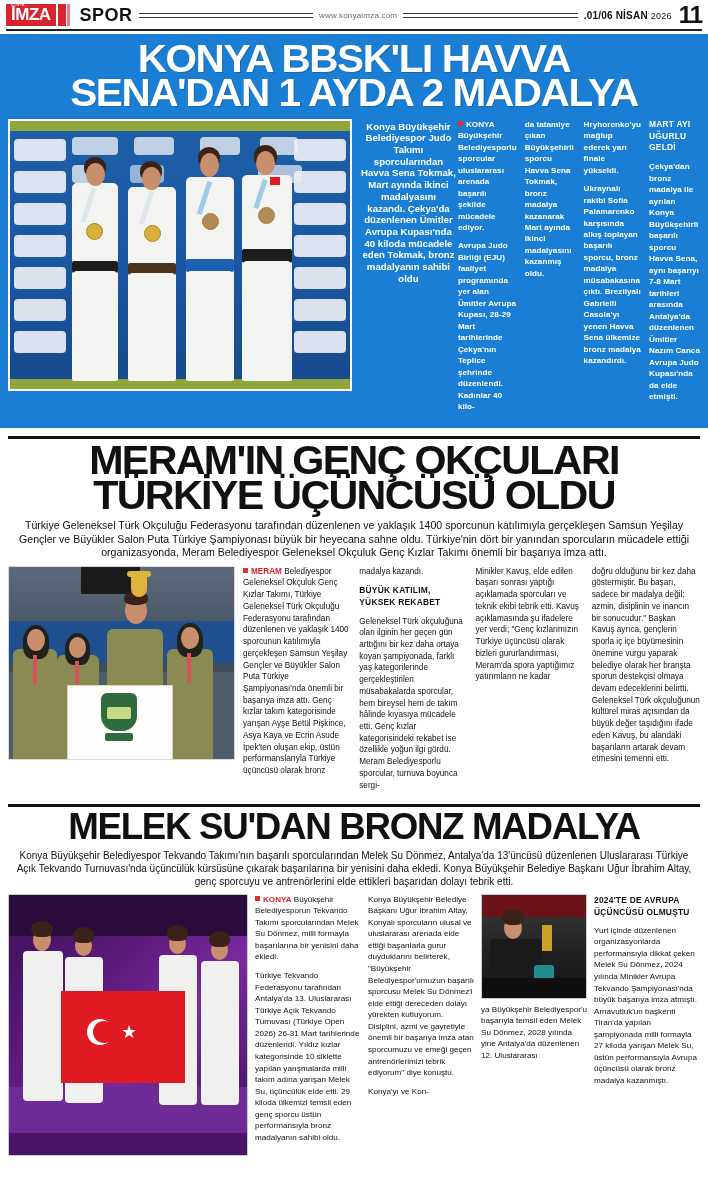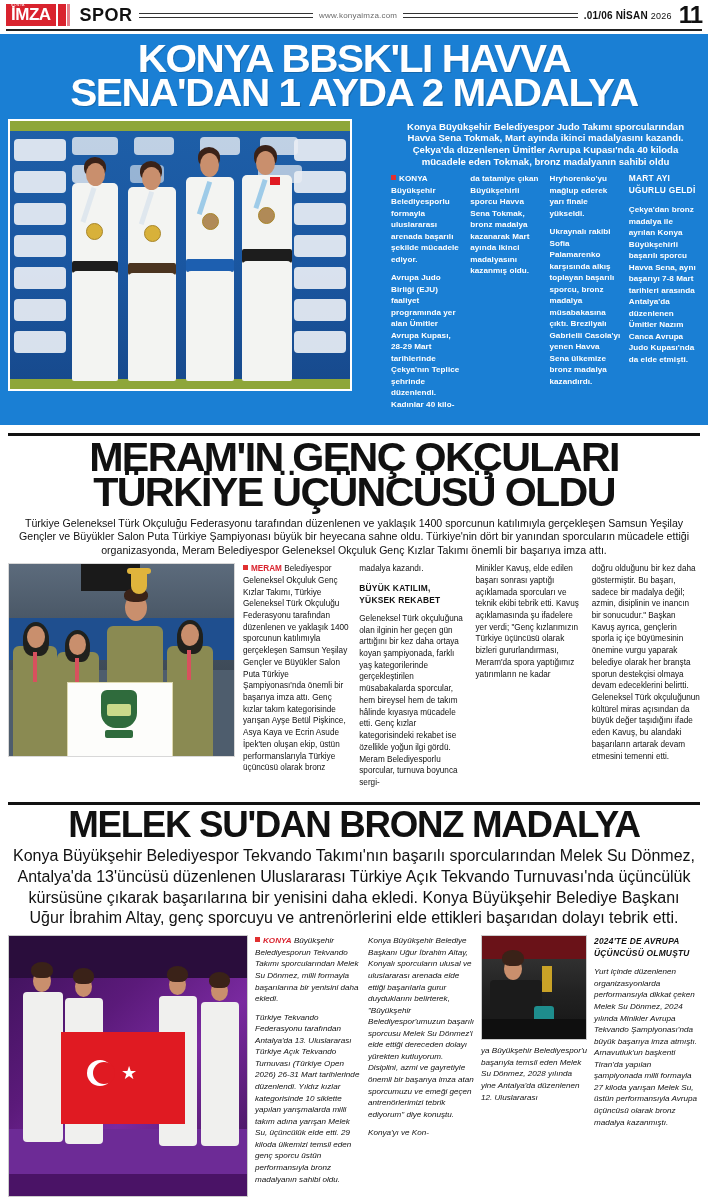--- a/index.html
+++ b/index.html
@@ -75,21 +75,21 @@
     box-sizing:border-box;
   }
   .photo1{
     width:344px;height:272px;
     flex:0 0 344px;
     border:2px solid #ffffff;
     box-sizing:border-box;
     position:relative;overflow:hidden;
     background:#12477f;
   }
-  .story1-right{flex:1;display:flex;flex-direction:column;margin-left:32px;}
+  .story1-right{flex:1;display:flex;flex-direction:row;}
   .spot1{
     color:#fff;font-weight:bold;font-size:9.6px;line-height:1.22;
     text-align:center;padding:2px 2px 6px 2px;
   }
   .cols3{display:flex;gap:8px;}
   .col-b{
     flex:1;color:#fff;font-weight:bold;font-size:8.1px;line-height:1.42;
     letter-spacing:0.05px;
   }
   .col-b p{margin:0 0 7px 0;}
@@ -124,36 +124,36 @@
 
   
   .story3{padding:4px 8px 0 8px;}
   .headline3{
     font-weight:bold;font-size:36px;line-height:0.9;
     letter-spacing:-1.3px;text-align:center;color:#111;
     transform:scaleX(1.02);
     padding:4px 0 2px 0;
   }
   .spot3{
-    font-size:16px;line-height:1.3;text-align:center;color:#111;
+    font-size:10px;line-height:1.3;text-align:center;color:#111;
     padding:3px 2px 6px 2px;
   }
   .story3-body{display:flex;gap:7px;align-items:flex-start;}
   .photo3{
     width:240px;height:262px;flex:0 0 240px;
     position:relative;overflow:hidden;background:#3a1450;
     border:1px solid #ccc;box-sizing:border-box;
   }
   .photo4{
     width:105px;height:205px;flex:0 0 105px;
     position:relative;overflow:hidden;background:#2a2a2a;
     border:1px solid #ccc;box-sizing:border-box;
   }
   .col-s{flex:1;font-size:8.1px;line-height:1.43;color:#111;}
-  .col-s p{margin:0 0 7px 0;font-style:italic;}
+  .col-s p{margin:0 0 7px 0;}
   .col-mix{flex:1;display:flex;flex-direction:column;}
   .jd-bg{position:absolute;inset:0;background:
      linear-gradient(180deg,#1e5fa8 0%,#1a56a0 55%,#17498c 100%);}
   .jd-panel{position:absolute;background:#e9eef4;border-radius:4px;opacity:.92;}
   .jd-strip{position:absolute;left:0;right:0;height:10px;background:#8ea63a;}
   .gi{position:absolute;background:#f3f4f2;border-radius:5px 5px 2px 2px;}
   .head{position:absolute;background:#c98f6d;border-radius:50%;}
   .hair{position:absolute;background:#3a2218;border-radius:50% 50% 40% 40%;}
   .belt{position:absolute;background:#1d1d1d;border-radius:2px;}
   .belt-blue{position:absolute;background:#1d5fb0;border-radius:2px;}
@@ -275,21 +275,21 @@
         <div class="gi" style="left:232px;top:140px;width:50px;height:120px;"></div>
         <div class="ribbon" style="left:248px;top:58px;width:5px;height:30px;background:#9ecbe8;"></div>
         <div class="medal" style="left:248px;top:86px;width:15px;height:15px;background:#b08a57;"></div>
         <div style="position:absolute;left:260px;top:56px;width:10px;height:8px;background:#e01a22;"></div>
       </div>
 
       <div class="story1-right">
         <div class="spot1">Konya Büyükşehir Belediyespor Judo Takımı sporcularından Havva Sena Tokmak, Mart ayında ikinci madalyasını kazandı. Çekya'da düzenlenen Ümitler Avrupa Kupası'nda 40 kiloda mücadele eden Tokmak, bronz madalyanın sahibi oldu</div>
         <div class="cols3">
           <div class="col-b">
-            <p><span class="sqr"></span><span class="kicker-w">KONYA</span><span> Büyükşehir Belediyesporlu formayla uluslararası arenada başarılı şekilde mücadele ediyor.</span></p>
+            <p><span class="sqr"></span><span class="kicker-w">KONYA</span><span> Büyükşehir Belediyesporlu sporcular uluslararası arenada başarılı şekilde mücadele ediyor.</span></p>
             <p>Avrupa Judo Birliği (EJU) faaliyet programında yer alan Ümitler Avrupa Kupası, 28-29 Mart tarihlerinde Çekya'nın Teplice şehrinde düzenlendi. Kadınlar 40 kilo-</p>
           </div>
           <div class="col-b">
             <p>da tatamiye çıkan Büyükşehirli sporcu Havva Sena Tokmak, bronz madalya kazanarak Mart ayında ikinci madalyasını kazanmış oldu.</p>
           </div>
           <div class="col-b">
             <p>Hryhorenko'yu mağlup ederek yarı finale yükseldi.</p>
             <p>Ukraynalı rakibi Sofia Palamarenko karşısında alkış toplayan başarılı sporcu, bronz madalya müsabakasına çıktı. Brezilyalı Gabrielli Casola'yı yenen Havva Sena ülkemize bronz madalya kazandırdı.</p>
           </div>
           <div class="col-b">

